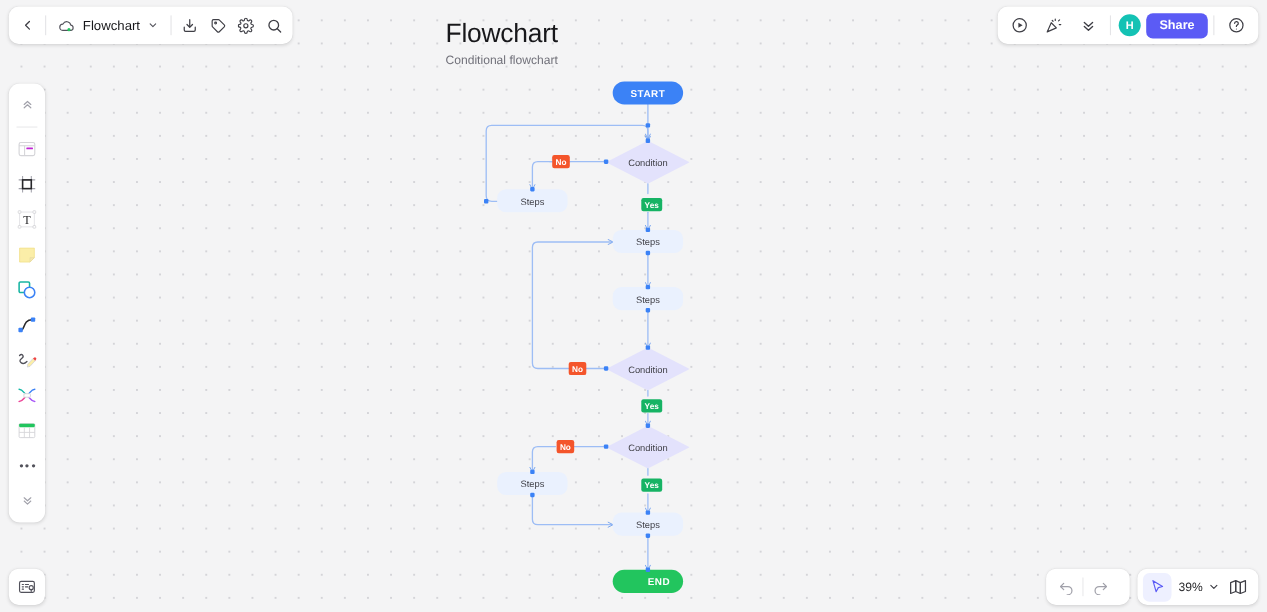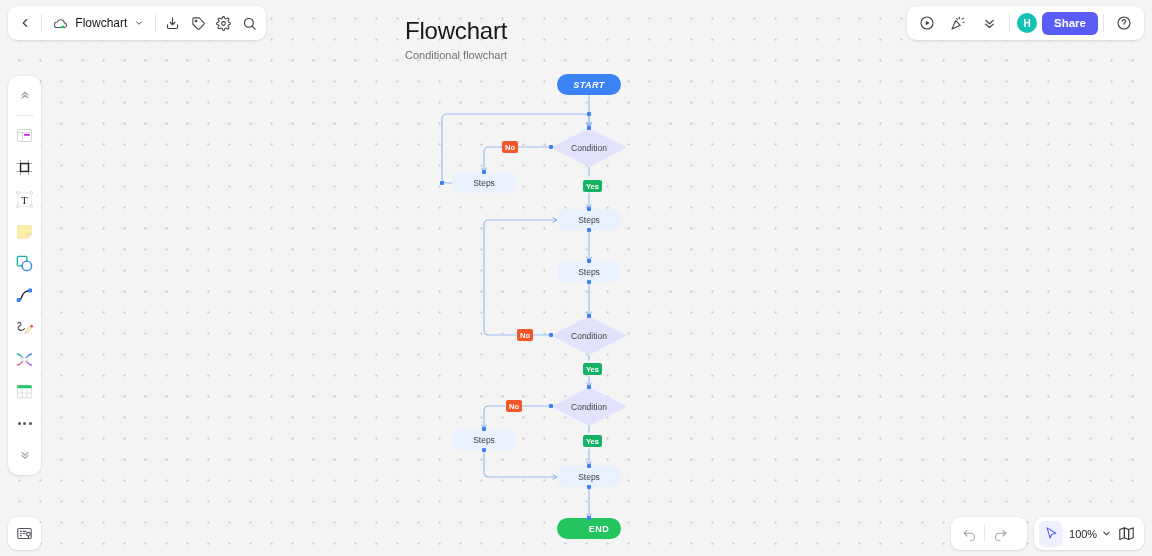--- a/index.html
+++ b/index.html
@@ -156,21 +156,21 @@
   .node {
     position: absolute;
     display: flex; align-items: center; justify-content: center;
     pointer-events: auto; cursor: pointer;
     box-sizing: border-box;
   }
   .node-terminal {
     border-radius: 999px;
     color: #ffffff; font-size: 9px; font-weight: 700; letter-spacing: .45px;
   }
-  .n-start { background: #3b82f6; font-style: italic; }
+  .n-start { background: #3b82f6; }
   .n-end   { background: #22c55e; padding-left: 20px; }
   .node-step {
     background: #eaf1fe;
     border-radius: 8px;
     color: #3f3f46; font-size: 8.5px; font-weight: 400;
   }
   .node-cond {
     background: transparent;
     color: #3f3f46; font-size: 8.5px; font-weight: 400;
   }
@@ -587,21 +587,21 @@
 </div>
 
 <div id="zoom-group">
   <div class="ctl-btn active">
     <span style="display:flex;">
       <svg width="15" height="15" viewBox="0 0 24 24" fill="none" stroke="currentColor" stroke-width="1.7" stroke-linecap="round" stroke-linejoin="round">
           <path d="M5 3l14 8.5-6.2 1.6L9.6 19z"></path>
         </svg>
     </span>
   </div>
-  <div id="zoom-level">100%</div>
+  <div id="zoom-level">39%</div>
   <div class="ctl-btn dark" style="width:16px;">
     <span style="display:flex;">
       <svg width="11" height="11" viewBox="0 0 24 24" fill="none" stroke="currentColor" stroke-width="2.3" stroke-linecap="round" stroke-linejoin="round">
           <polyline points="6 9 12 15 18 9"></polyline>
         </svg>
     </span>
   </div>
   <div class="ctl-btn dark">
     <span style="display:flex;">
       <svg width="17" height="17" viewBox="0 0 24 24" fill="none" stroke="currentColor" stroke-width="1.6" stroke-linecap="round" stroke-linejoin="round">

